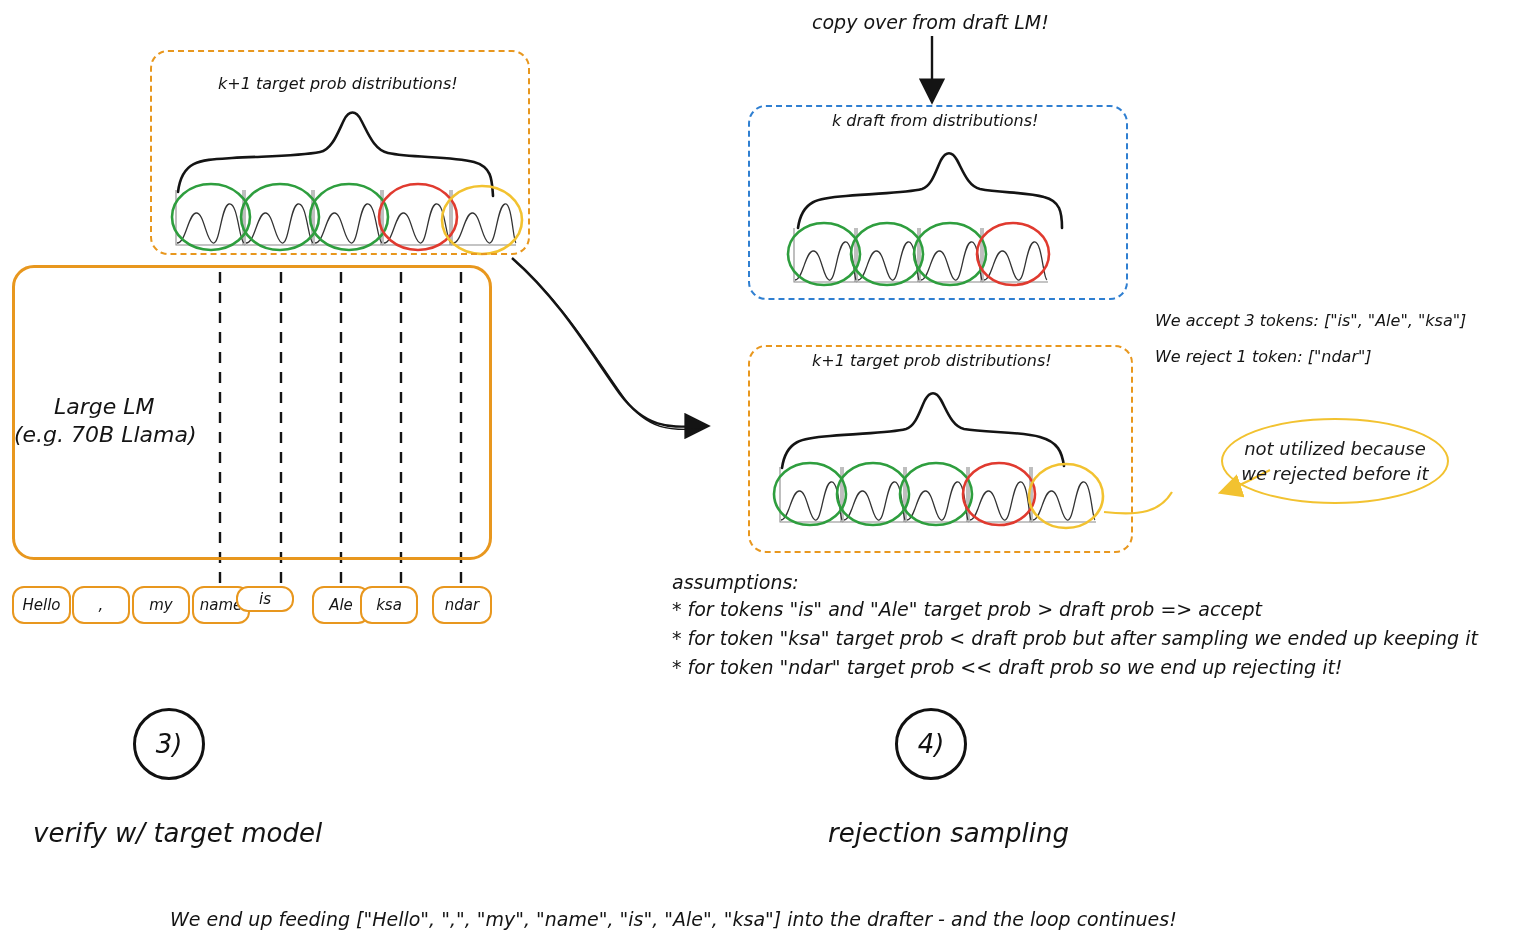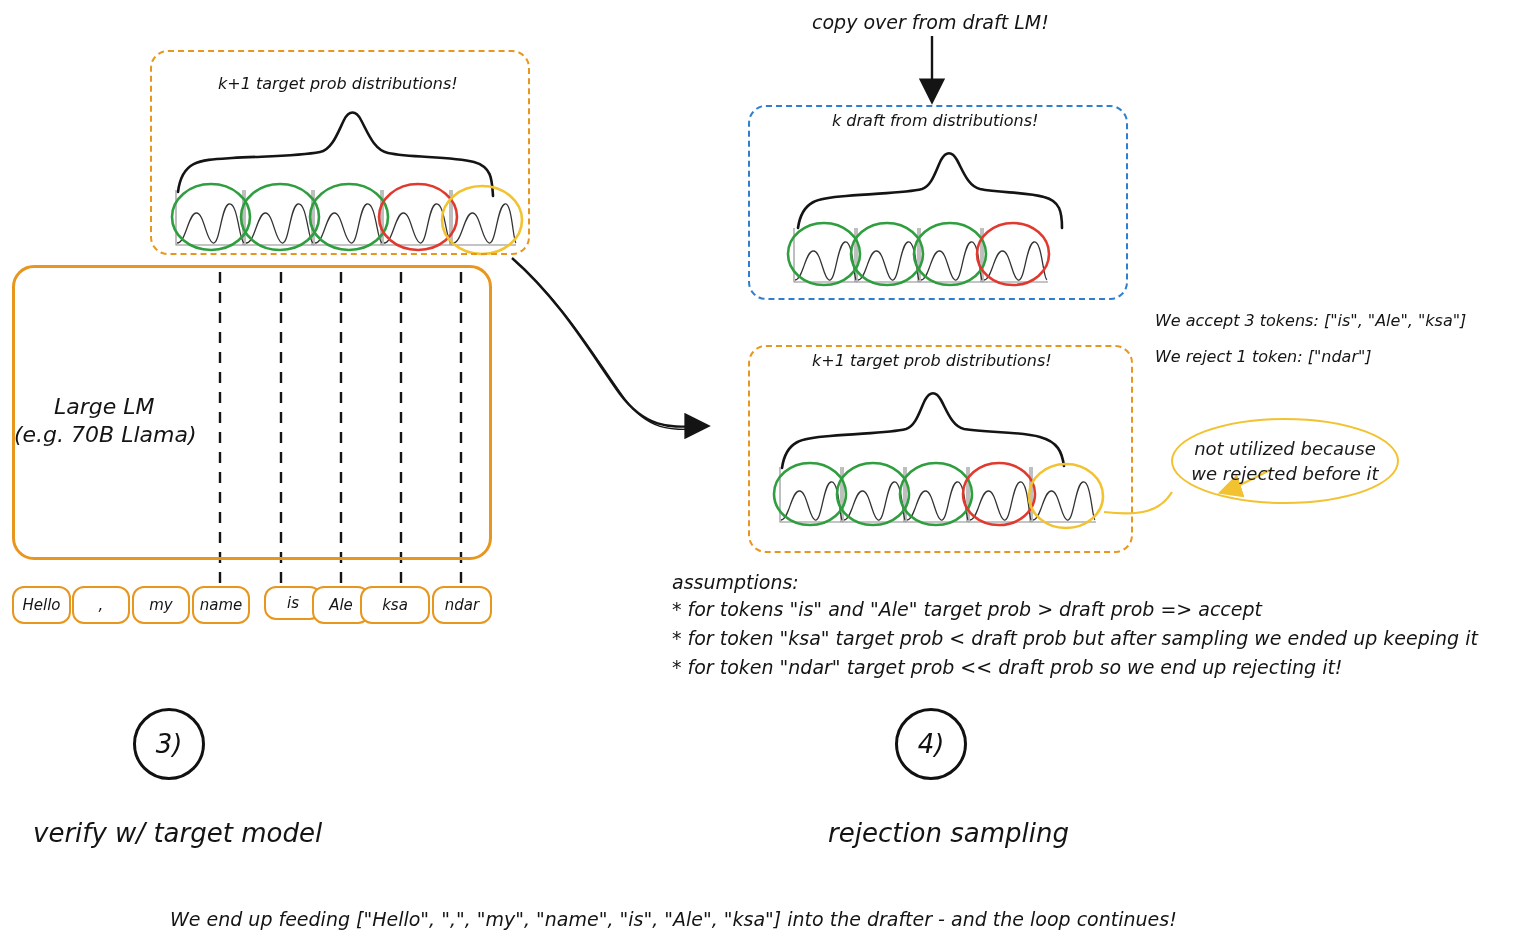--- a/index.html
+++ b/index.html
@@ -240,27 +240,27 @@
   </div>
   <div class="tok" style="left:72px; top:586px; width:58px; height:38px;">
     <span>,</span>
   </div>
   <div class="tok" style="left:132px; top:586px; width:58px; height:38px;">
     <span>my</span>
   </div>
   <div class="tok" style="left:192px; top:586px; width:58px; height:38px;">
     <span>name</span>
   </div>
-  <div class="tok" style="left:236px; top:586px; width:58px; height:34px;margin-left:28px;">
+  <div class="tok" style="left:236px; top:586px; width:58px; height:26px;">
     <span>is</span>
   </div>
   <div class="tok" style="left:312px; top:586px; width:58px; height:38px;">
     <span>Ale</span>
   </div>
-  <div class="tok" style="left:360px; top:586px; width:70px; height:38px;">
+  <div class="tok" style="left:360px; top:586px; width:58px; height:38px;">
     <span>ksa</span>
   </div>
   <div class="tok" style="left:432px; top:586px; width:60px; height:38px;">
     <span>ndar</span>
   </div>
 
   <div class="stepcircle" style="left:133px; top:708px; width:66px; height:66px;">
     <span>3)</span>
   </div>
   <div class="lbl sz19" style="left:812px; top:10px;">copy over from draft LM!</div>
@@ -269,21 +269,21 @@
 
   <div class="dashbox blue" style="left:748px; top:105px; width:380px; height:195px;"></div>
   <div class="lbl sz20" style="left:832px; top:110px;">k draft from distributions!</div>
 
   <div class="dashbox" style="left:748px; top:345px; width:385px; height:208px;"></div>
   <div class="lbl sz20" style="left:812px; top:350px;">k+1 target prob distributions!</div>
 
   <div class="lbl sz20" style="left:1155px; top:310px;">We accept 3 tokens: ["is", "Ale", "ksa"]</div>
   <div class="lbl sz20" style="left:1155px; top:346px;">We reject 1 token: ["ndar"]</div>
 
-  <div class="note-ellipse" style="left:1171px; top:418px; width:228px; height:86px;">
+  <div class="note-ellipse" style="left:1221px; top:418px; width:228px; height:86px;">
     <span>not utilized because</span>
     <span>we rejected before it</span>
   </div>
 
   <div class="lbl sz19" style="left:672px; top:570px;">assumptions:</div>
   <div class="lbl sz19" style="left:672px; top:597px;">* for tokens "is" and "Ale" target prob &gt; draft prob =&gt; accept</div>
   <div class="lbl sz19" style="left:672px; top:626px;">* for token "ksa" target prob &lt; draft prob but after sampling we ended up keeping it</div>
   <div class="lbl sz19" style="left:672px; top:655px;">* for token "ndar" target prob &lt;&lt; draft prob so we end up rejecting it!</div>
 
   <div class="stepcircle" style="left:895px; top:708px; width:66px; height:66px;">

